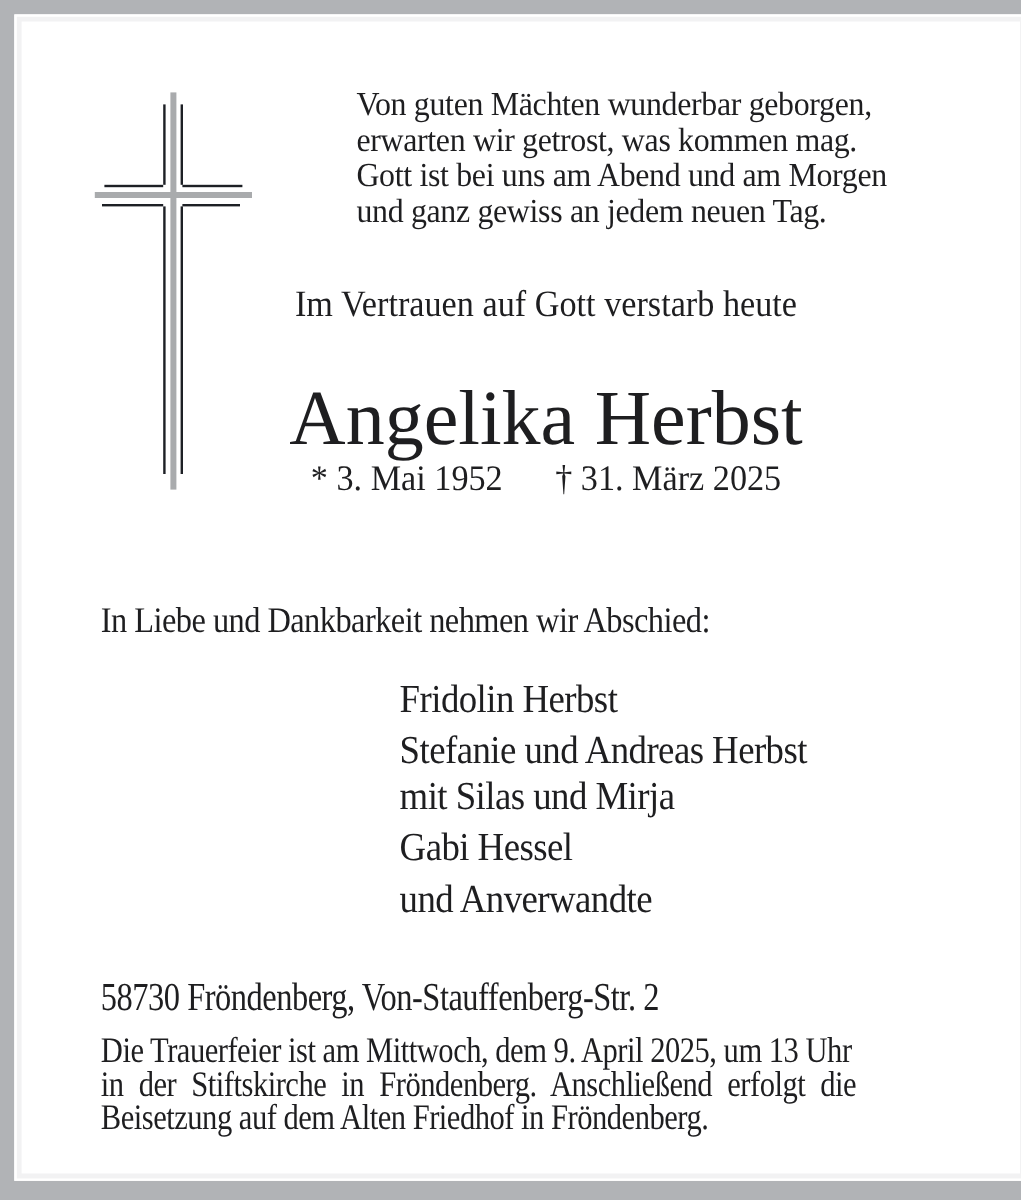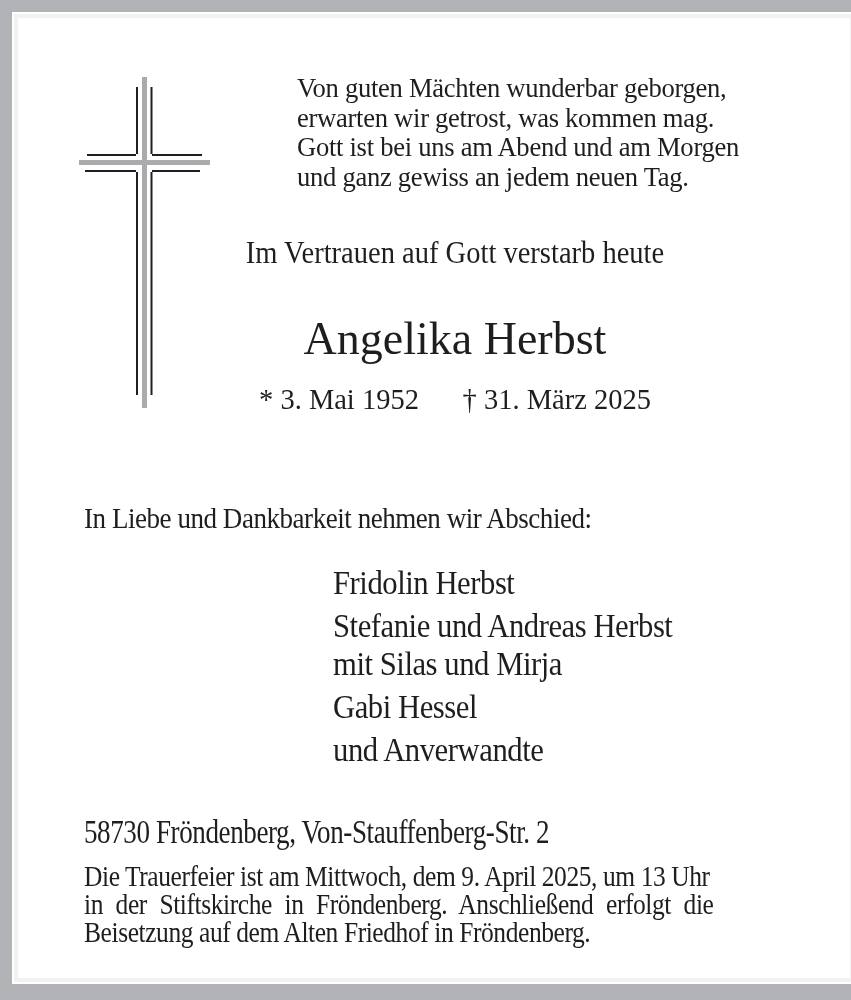--- a/index.html
+++ b/index.html
@@ -55,22 +55,22 @@
     white-space: nowrap;
   }
   .intro {
     top: 237px;
     font-size: 31px;
     line-height: 32px;
     transform: scaleX(0.92);
     transform-origin: center top;
   }
   .deceased {
-    top: 306px;
-    font-size: 46px;
+    top: 316px;
+    font-size: 65px;
     line-height: 66px;
   }
   .dates {
     top: 383px;
     font-size: 30px;
     line-height: 31px;
     display: flex;
     justify-content: center;
     gap: 46px;
     transform: scaleX(0.95);

